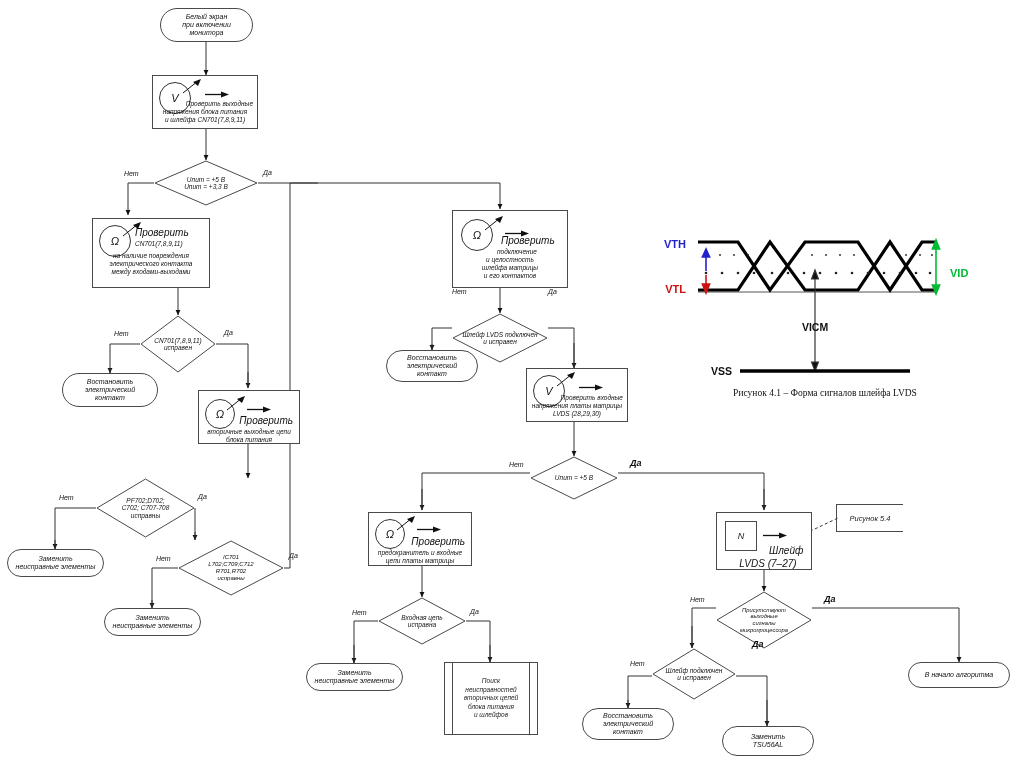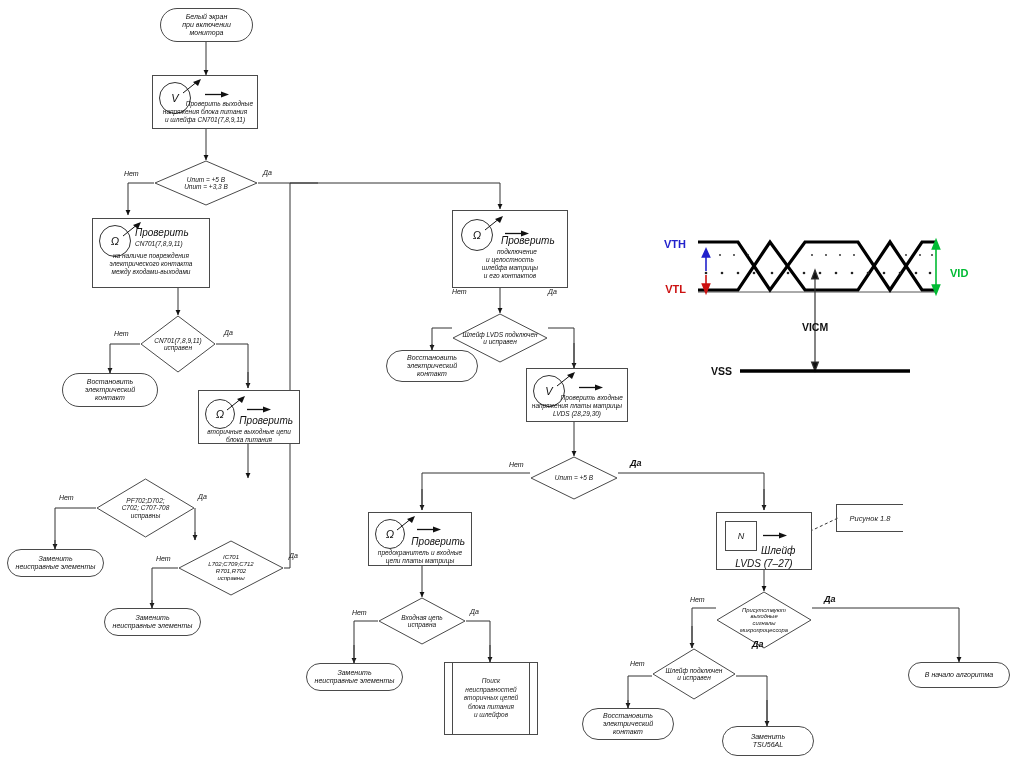--- a/index.html
+++ b/index.html
@@ -378,30 +378,30 @@
   </div>
 
   <div class="meas" style="left:716px;top:512px;width:96px;height:58px;">
     <div class="sqbox" style="left:8px;top:8px;width:30px;height:28px;">
       <span>N</span>
     </div>
     <svg style="position:absolute;left:46px;top:18px;" width="26" height="9">
       <path d="M0,4.5 L18,4.5" stroke="#111" stroke-width="1.3"></path>
       <path d="M24,4.5 L16,1.5 L16,7.5 z" fill="#111"></path>
     </svg>
-    <div class="mtext" style="left:0;right:0;top:32px;">
+    <div class="mtext" style="left:8px;right:0;top:32px;">
       <div class="l1" style="padding-left:44px;text-align:left;">Шлейф</div>
       <div class="l1">LVDS (7–27)</div>
     </div>
   </div>
 
   <div class="noteflag" style="left:836px;top:504px;width:66px;height:26px;
               border-top:1px solid #4a4a4a;border-bottom:1px solid #4a4a4a;
               border-left:1px solid #4a4a4a;">
-    <span>Рисунок 1.8</span>
+    <span>Рисунок 5.4</span>
   </div>
 
   <div class="node dec" style="left:716px;top:591px;width:96px;height:58px;">
     <svg class="decshape" viewBox="0 0 96 58" preserveAspectRatio="none">
       <polygon points="48,1 95,29 48,57 1,29" fill="#fff" stroke="#4a4a4a" stroke-width="1"></polygon>
     </svg>
     <div class="dectext" style="width:96%;font-size:5.8px;">
       <div>Присутствуют</div>
       <div>выходные</div>
       <div>сигналы</div>
@@ -506,14 +506,15 @@
       <line x1="80" y1="186" x2="250" y2="186" stroke="#000" stroke-width="3.4"></line>
 
       <text x="26" y="63" text-anchor="end" font-family="Liberation Sans, sans-serif" font-size="11" font-weight="bold" fill="#2222cc">VTH</text>
       <text x="26" y="108" text-anchor="end" font-family="Liberation Sans, sans-serif" font-size="11" font-weight="bold" fill="#cc1111">VTL</text>
       <text x="290" y="92" font-family="Liberation Sans, sans-serif" font-size="11" font-weight="bold" fill="#00bb33">VID</text>
       <text x="155" y="146" text-anchor="middle" font-family="Liberation Sans, sans-serif" font-size="10.5" font-weight="bold" fill="#111">VICM</text>
       <text x="72" y="190" text-anchor="end" font-family="Liberation Sans, sans-serif" font-size="10.5" font-weight="bold" fill="#111">VSS</text>
     </svg>
   </div>
 
+  <div class="figcap">Рисунок 4.1 – Форма сигналов шлейфа LVDS</div>
 
 </div>
 
 </body></html>

